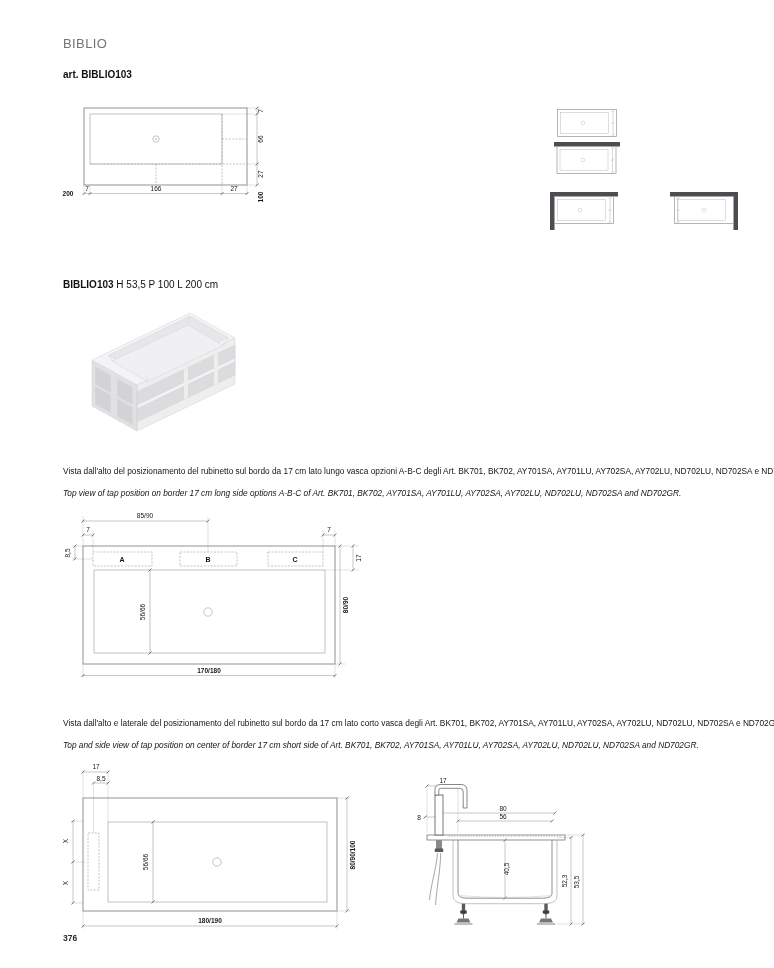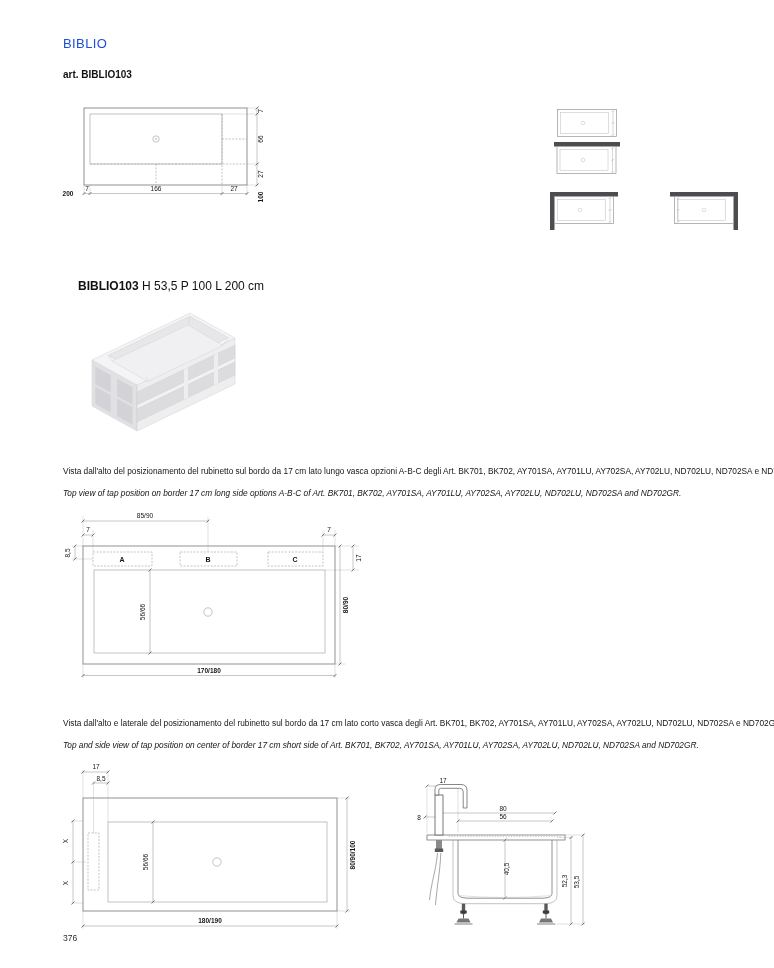--- a/index.html
+++ b/index.html
@@ -1,26 +1,26 @@
 <!DOCTYPE html>
 <html><head>
 <meta charset="utf-8">
 <style>
   html,body{margin:0;padding:0;background:#ffffff;}
   .page{position:relative;width:774px;height:968px;background:#fff;
         font-family:"Liberation Sans",sans-serif;color:#111;overflow:hidden;}
-  .title{position:absolute;left:63px;top:36px;font-size:13px;letter-spacing:.4px;color:#1d4ed8;text-align:center;}
+  .title{position:absolute;left:63px;top:36px;font-size:13px;letter-spacing:.4px;color:#737373;text-align:center;}
   .artlabel{position:absolute;left:63px;top:69px;font-size:10px;font-weight:bold;}
-  .prodline{position:absolute;left:63px;top:279px;font-size:12px;white-space:nowrap;margin-left:15px;}
+  .prodline{position:absolute;left:63px;top:279px;font-size:10px;white-space:nowrap;}
   .prodline .code{font-weight:bold;}
   .para{position:absolute;left:63px;width:705px;font-size:8.3px;line-height:10px;
         white-space:nowrap;color:#141414;}
   .para .b{font-weight:normal;}
   .para.en{font-style:italic;}
-  .pageno{position:absolute;left:63px;top:933px;font-size:8.5px;color:#2a2a2a;}
+  .pageno{position:absolute;left:63px;top:933px;font-size:8.5px;color:#2a2a2a;font-weight:bold;}
   svg{position:absolute;overflow:visible;}
   svg text{font-family:"Liberation Sans",sans-serif;font-size:6.5px;fill:#141414;text-anchor:middle;}
   svg text.bld{font-weight:bold;}
   svg text.lab{font-size:7px;font-weight:bold;}
   .ln{stroke:#7e7e82;stroke-width:.85;fill:none;}
   .ln2{stroke:#9a9a9e;stroke-width:.6;fill:none;}
   .dim{stroke:#9b9b9e;stroke-width:.55;fill:none;}
   .ext{stroke:#c3c3c6;stroke-width:.5;fill:none;}
   .dsh{stroke:#9c9c9f;stroke-width:.6;fill:none;stroke-dasharray:2 1.4;}
   .tk{stroke:#4a4a4a;stroke-width:.7;fill:none;}

